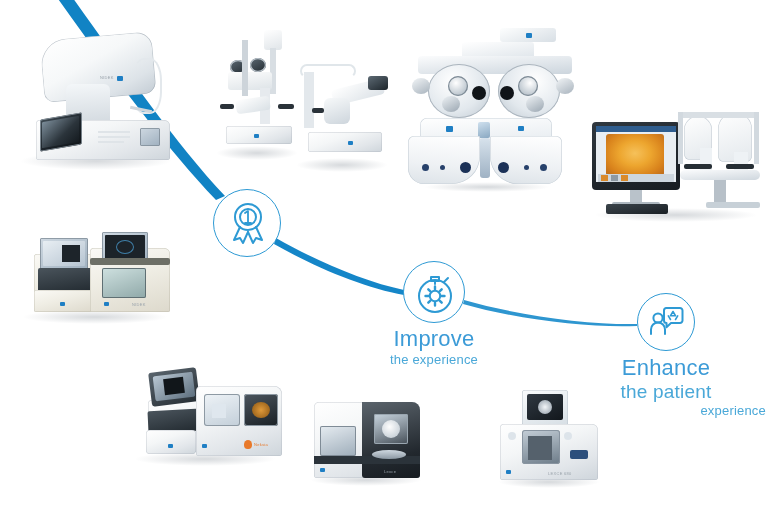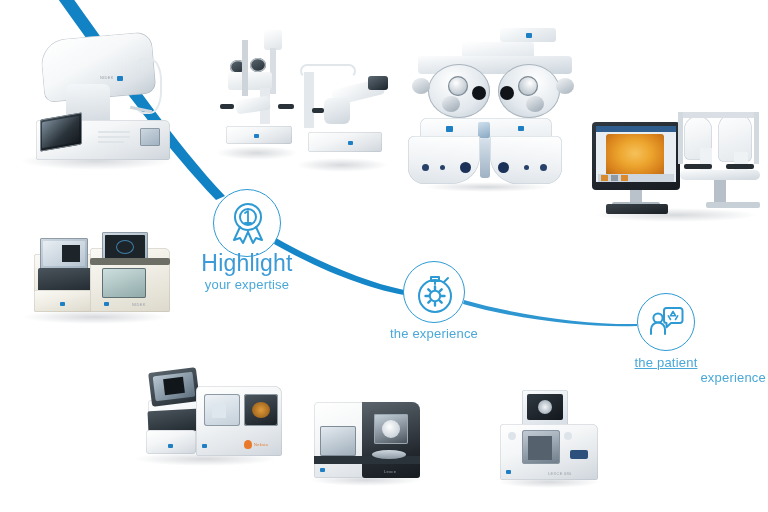--- a/index.html
+++ b/index.html
@@ -317,52 +317,50 @@
     <svg viewBox="0 0 68 68" width="68" height="68">
       <g fill="none" stroke="#2e9ad4" stroke-width="2" stroke-linecap="round" stroke-linejoin="round">
         <circle cx="34" cy="27" r="13"></circle>
         <circle cx="34" cy="27" r="8"></circle>
         <path d="M31 23 L34 21 L34 33 M31 33 L37 33" stroke-width="1.8"></path>
         <path d="M26 37 L20 50 L26 48 L29 53 L34 42"></path>
         <path d="M42 37 L48 50 L42 48 L39 53 L34 42"></path>
       </g>
     </svg>
   </div>
-  <div class="step-title" style="left:147px;top:250px;width:200px;">
-    <span class="big" style="font-size:23px;">Highlight</span>
-    <span class="sub" style="font-size:13px;">your expertise</span>
-  </div>
 
   <div class="badge" style="left:403px;top:261px;width:62px;height:62px;">
     <svg viewBox="0 0 62 62" width="62" height="62">
       <g fill="none" stroke="#2e9ad4" stroke-width="2" stroke-linecap="round" stroke-linejoin="round">
         <circle cx="31" cy="34" r="16"></circle>
         <path d="M27 15 h8 v4 h-8 z"></path>
         <path d="M31 19 v3"></path>
         <path d="M40 20 l4 -4"></path>
         <circle cx="31" cy="34" r="5.2"></circle>
         <path d="M31 24.5 v3 M31 40.5 v3 M21.5 34 h3 M37.5 34 h3
                  M24.3 27.3 l2.1 2.1 M35.6 38.6 l2.1 2.1
                  M37.7 27.3 l-2.1 2.1 M26.4 38.6 l-2.1 2.1" stroke-width="2.4"></path>
       </g>
     </svg>
   </div>
   <div class="step-title" style="left:334px;top:326px;width:200px;">
+    <span class="big" style="font-size:22px;">Improve</span>
     <span class="sub" style="font-size:13px;">the experience</span>
   </div>
 
   <div class="badge" style="left:637px;top:293px;width:58px;height:58px;">
     <svg viewBox="0 0 58 58" width="58" height="58">
       <g fill="none" stroke="#2e9ad4" stroke-width="2" stroke-linecap="round" stroke-linejoin="round">
         <circle cx="20" cy="24" r="4.6"></circle>
         <path d="M13 40 v-4.5 a7 7 0 0 1 14 0 V40"></path>
         <path d="M28 14 h14 a2.5 2.5 0 0 1 2.5 2.5 v10 a2.5 2.5 0 0 1 -2.5 2.5 h-9 l-4.5 4.2 v-4.2 a2.5 2.5 0 0 1 -2.5 -2.5 v-10 A2.5 2.5 0 0 1 28 14 z"></path>
         <path d="M35 17.5 l2.6 4.3 h-5.2 z" stroke-width="1.6"></path>
         <path d="M32.5 25.5 l-2.2 -3.6 M37.5 25.5 l2.2 -3.6" stroke-width="1.6"></path>
       </g>
     </svg>
   </div>
   <div class="step-title" style="left:566px;top:355px;width:200px;">
-    <span class="sub" style="font-size:13px;text-decoration:underline;">the patient</span>
+    <span class="big" style="font-size:22px;">Enhance</span>
+    <span class="sub" style="font-size:19px;">the patient</span>
     <span class="sub" style="font-size:13px;text-align:right;">experience</span>
   </div>
 
 </div>
 
 </body></html>

